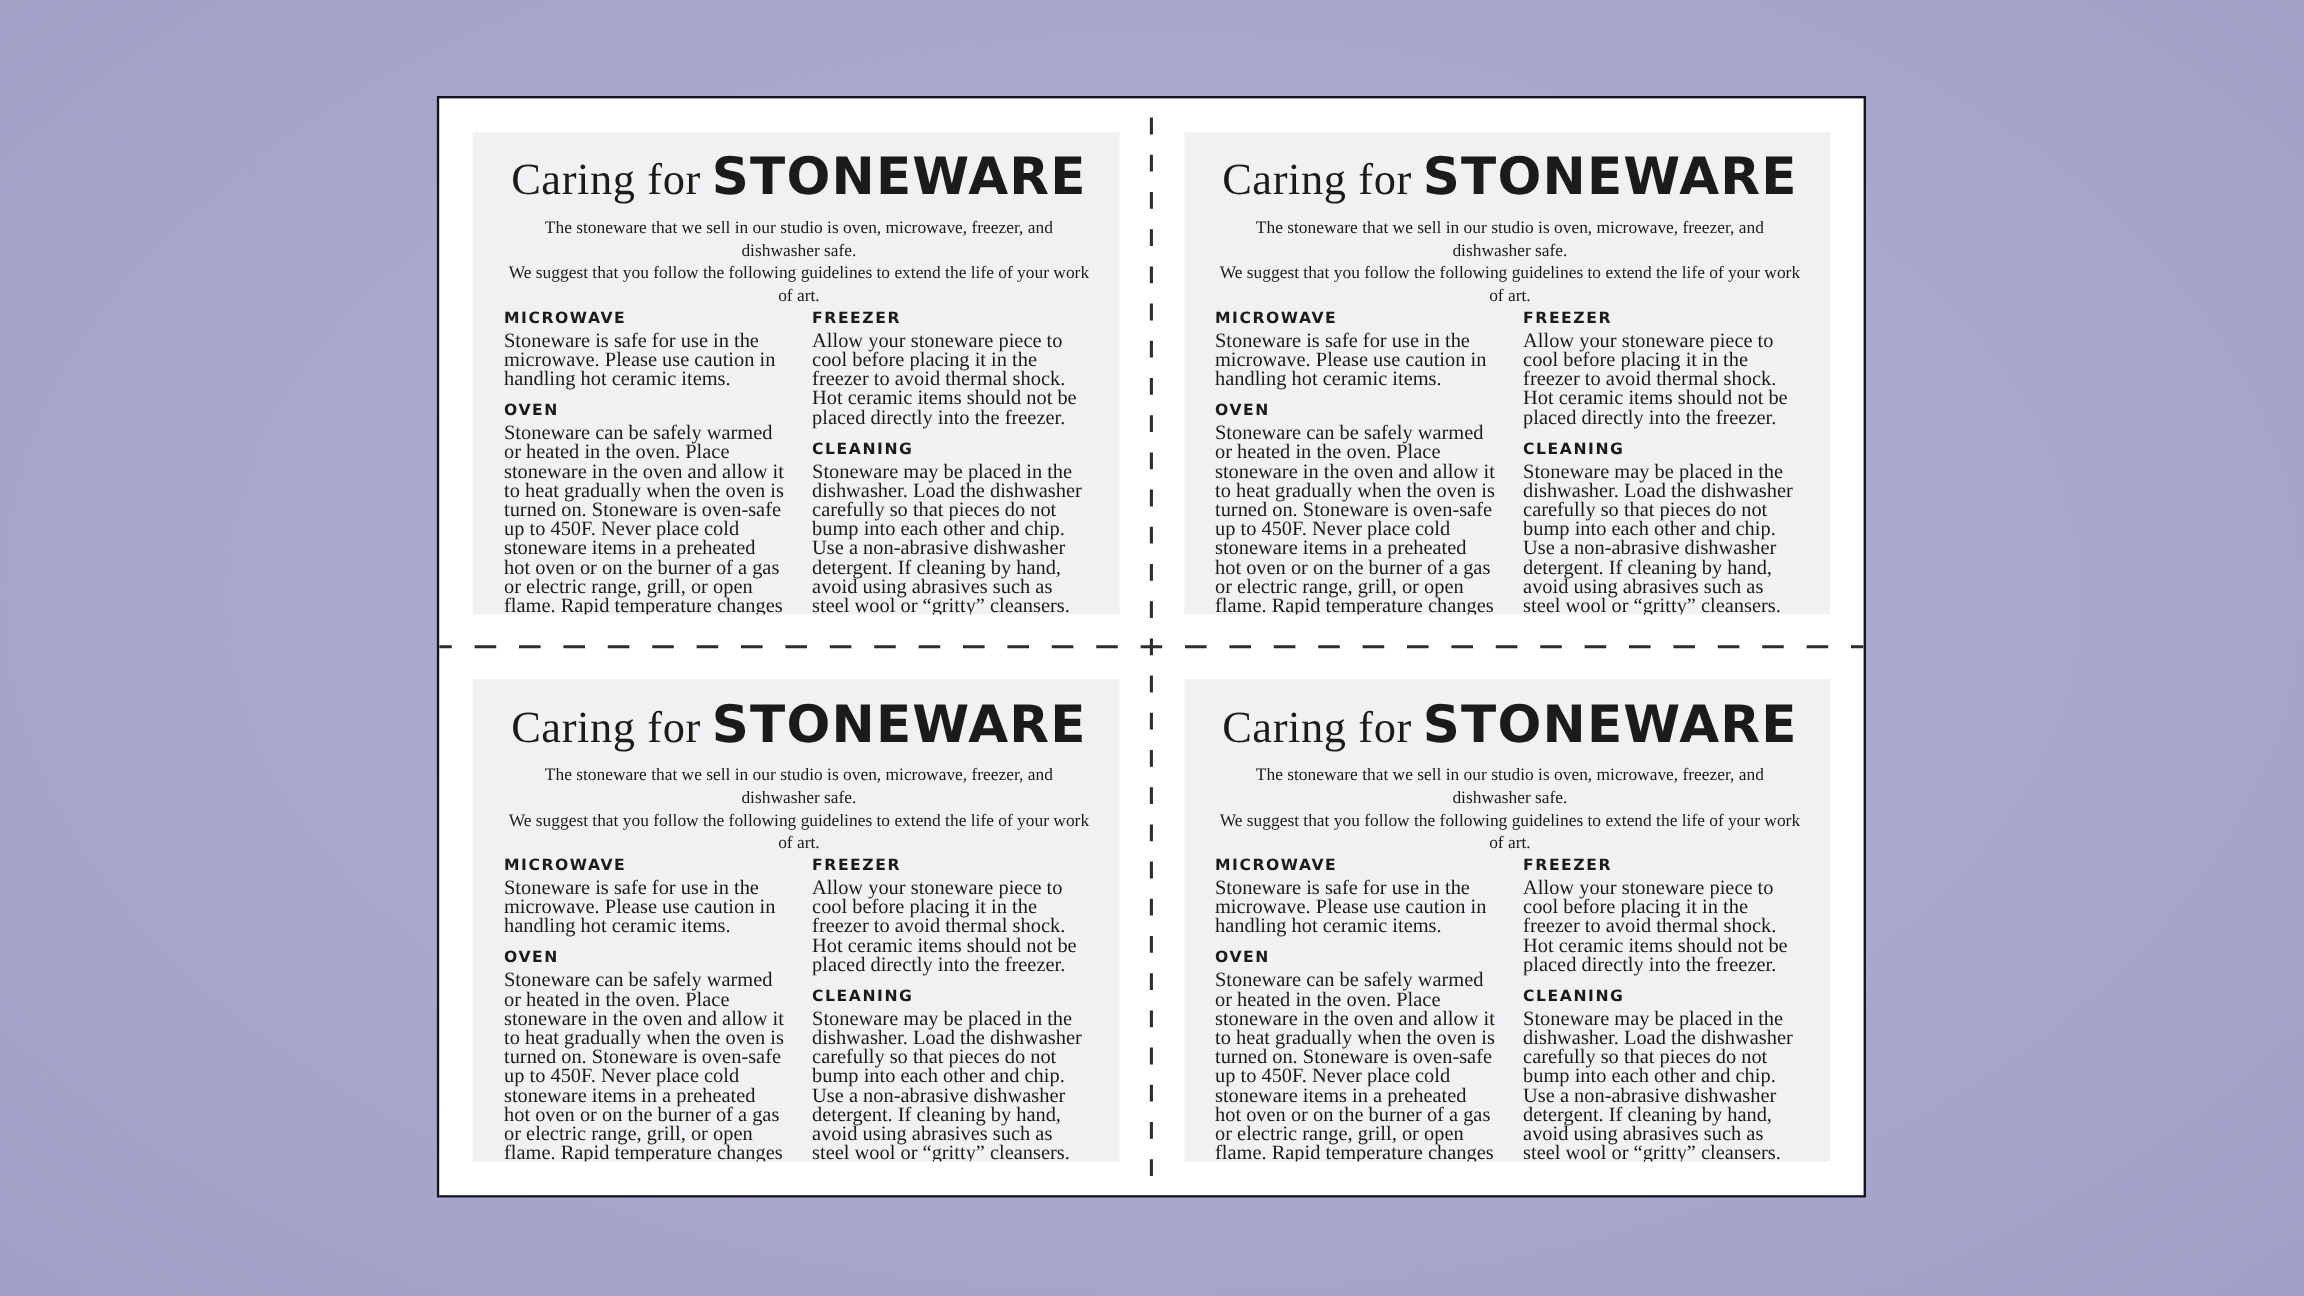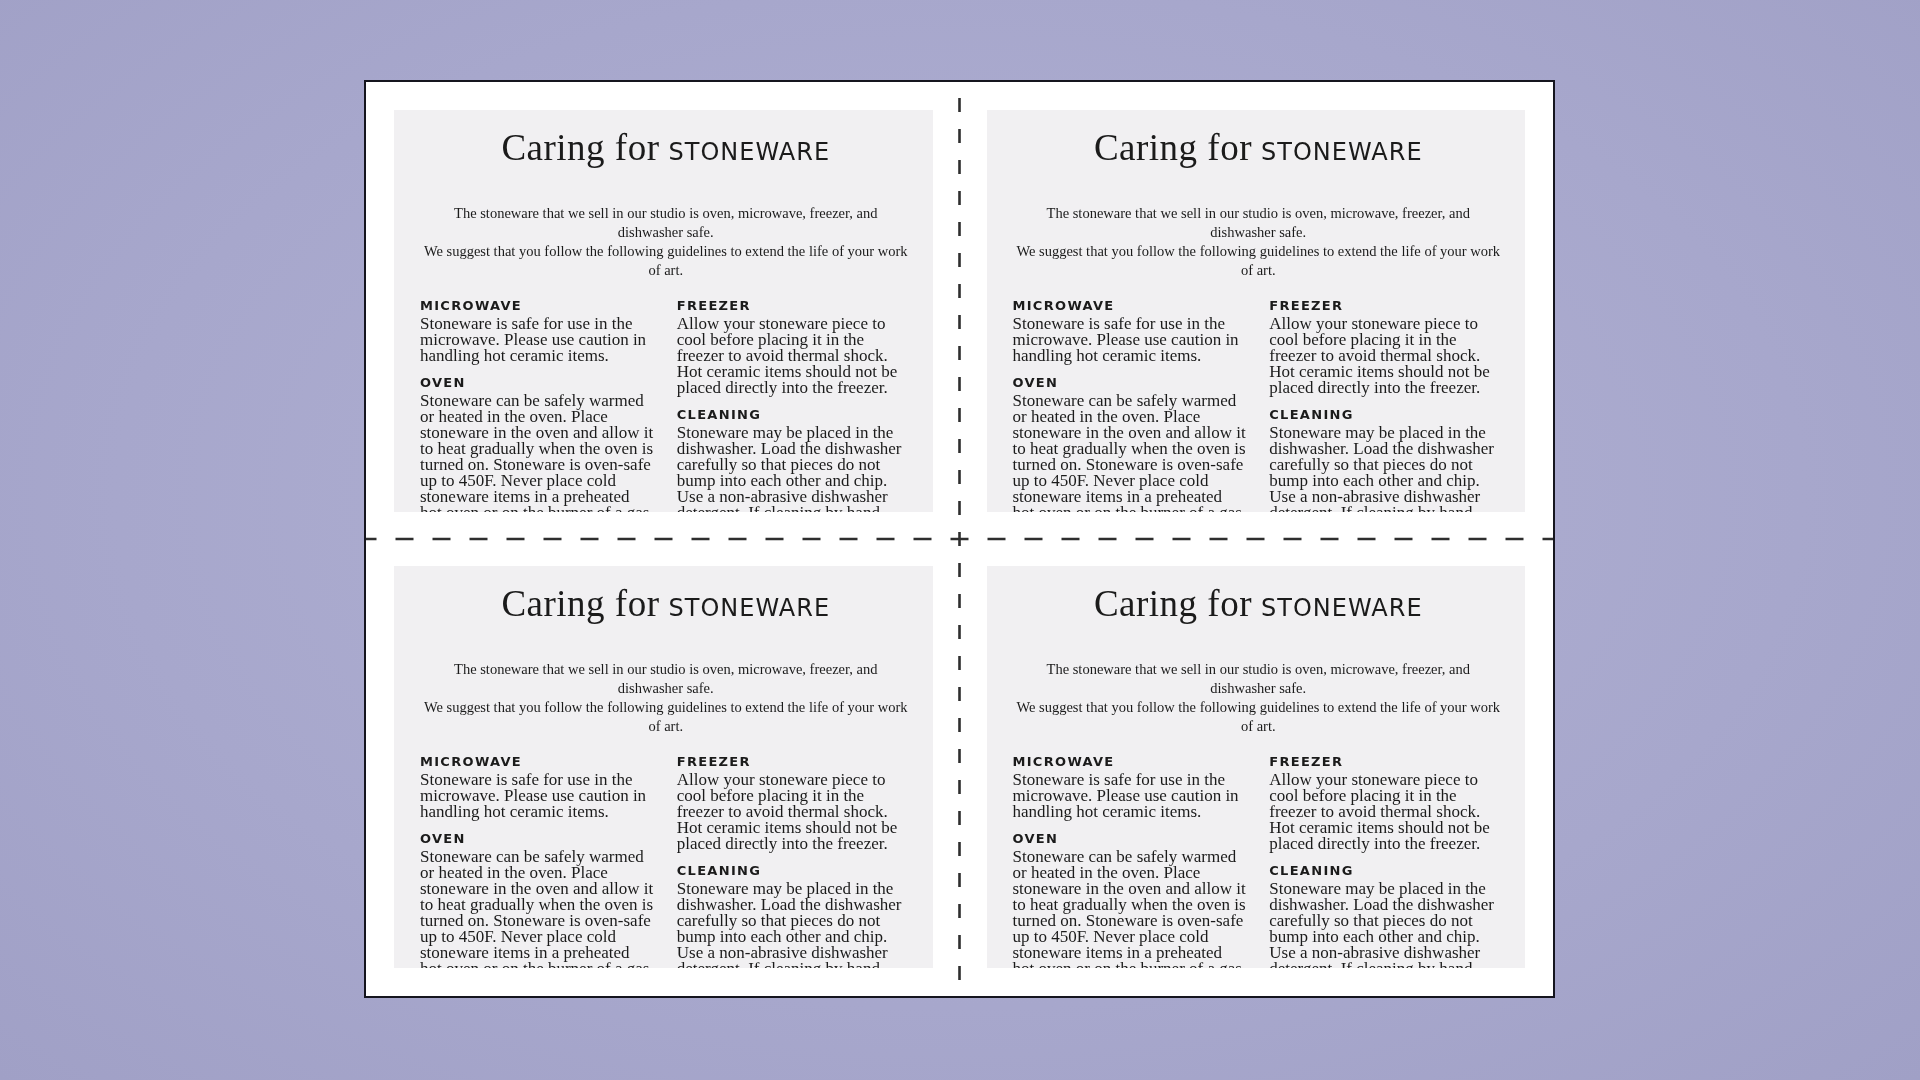--- a/index.html
+++ b/index.html
@@ -42,35 +42,35 @@
   .card-title{
     text-align:center;
     font-family:"Liberation Serif", serif;
     font-size:37px;
     line-height:44px;
     letter-spacing:0.5px;
     white-space:nowrap;
   }
   .card-title .title-bold{
     font-family:"DejaVu Sans","Liberation Sans",sans-serif;
-    font-weight:400;
-    font-size:24px;
+    font-weight:700;
+    font-size:43px;
     letter-spacing:1px;
     margin-left:9px;
   }
   .card-intro{
-    margin-top:30px;
+    margin-top:8px;
     text-align:center;
     font-size:14.5px;
     line-height:19px;
   }
   .card-cols{
     display:flex;
     gap:22px;
-    margin-top:18px;
+    margin-top:1px;
   }
   .card-col{flex:1; min-width:0;}
   .sec{margin-bottom:11px;}
   .sec-heading{
     font-family:"DejaVu Sans","Liberation Sans",sans-serif;
     font-weight:700;
     font-size:13px;
     letter-spacing:1.3px;
     margin-bottom:3px;
   }

